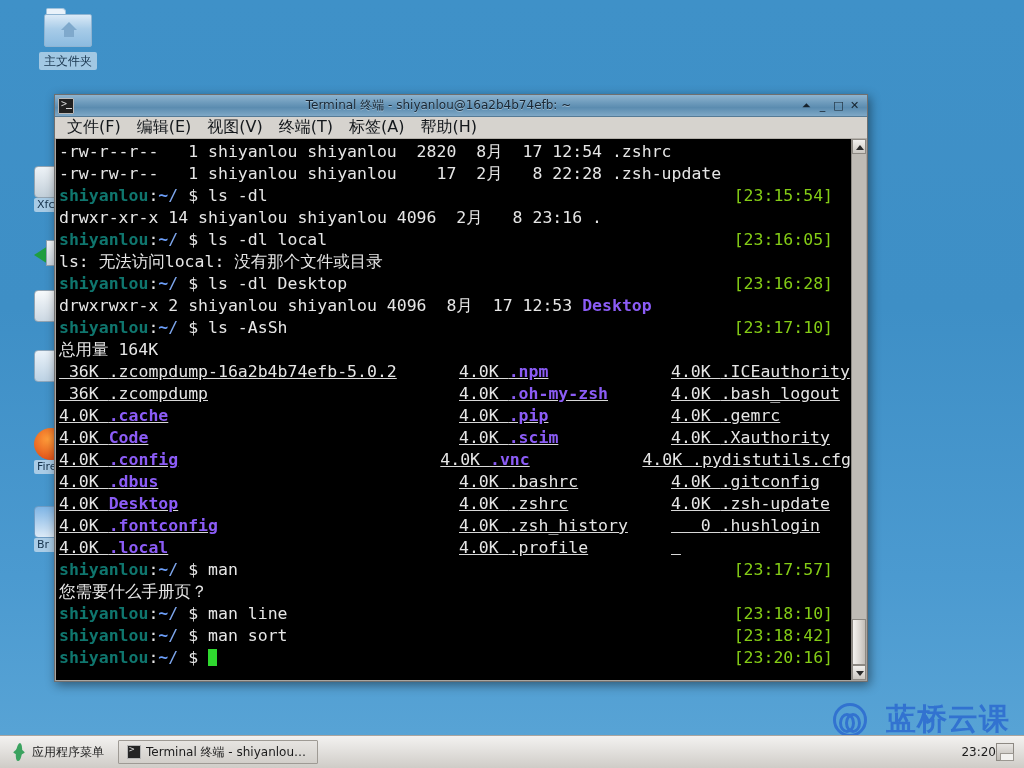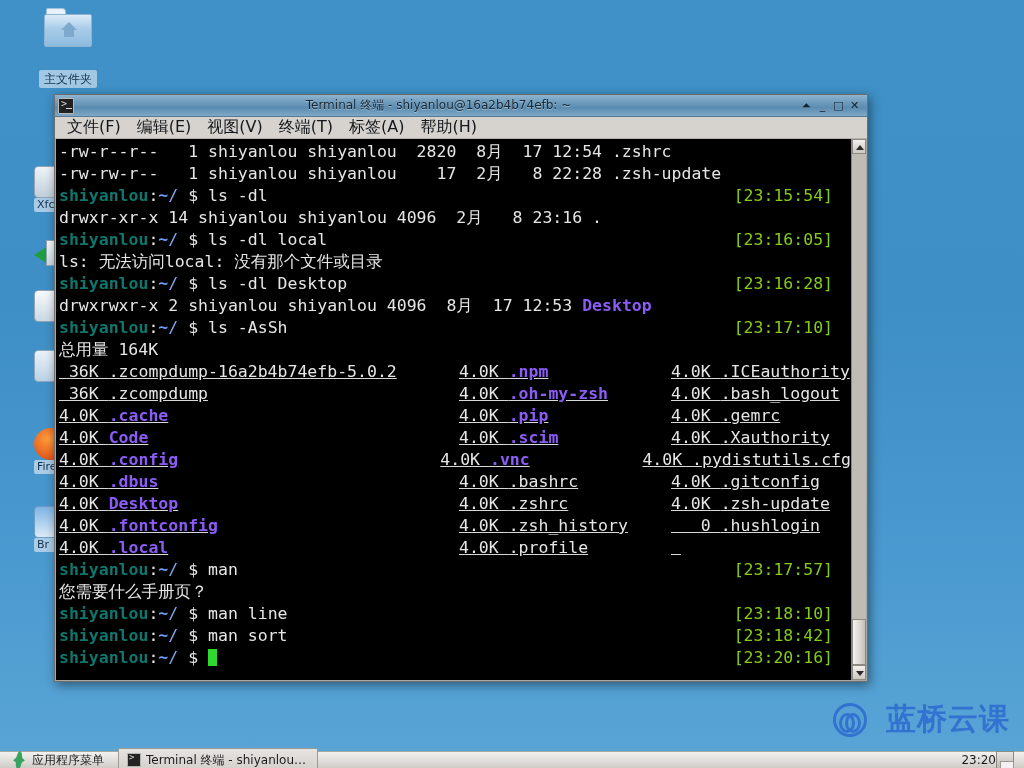--- a/index.html
+++ b/index.html
@@ -14,21 +14,21 @@
 
   
   #desktop-icons { position: absolute; left: 0; top: 0; width: 130px; }
   .desk-icon {
     width: 120px; margin: 8px 0 0 8px;
     display: flex; flex-direction: column; align-items: center;
     cursor: default;
   }
   .desk-icon .glyph { width: 48px; height: 44px; position: relative; }
   .desk-icon .label {
-    margin-top: 18px; font-size: 12px; color: #ffffff;
+    margin-top: 0; font-size: 12px; color: #ffffff;
     background: rgba(190,215,235,.78); color:#17334c;
     padding: 1px 5px; border-radius: 2px; line-height: 16px;
     text-align:center; white-space: nowrap;
   }
   
   .folder { width:48px; height:40px; position:relative; }
   .folder .tab {
     position:absolute; left:2px; top:0; width:20px; height:7px;
     background:#e9f2fa; border:1px solid #9fc2dc; border-bottom:none;
     border-radius:2px 4px 0 0;
@@ -148,21 +148,21 @@
     position:absolute; left:0; bottom:0; width:100%; height:46px;
     background: linear-gradient(90deg,#f5f3f0,#d9d5d0 60%,#c2bdb7);
     border:1px solid #8d8983;
   }
 
   
   #taskbar {
     position:absolute; left:0; bottom:0; width:1024px; height:14px;
     background: linear-gradient(180deg,#f3f2f0 0%, #e3e1de 45%, #cfccc7 100%);
     border-top:1px solid #a9a5a0;
-    display:flex; align-items:center; padding:8px 4px;
+    display:flex; align-items:center; padding:16px 4px;
   }
   #app-menu { display:flex; align-items:center; gap:6px; padding:2px 8px; cursor:default; }
   #app-menu .mouse-logo {
     width:14px; height:18px; position:relative;
   }
   #app-menu .mouse-logo::before {
     content:""; position:absolute; left:4px; top:0; width:6px; height:18px;
     background:#3aa25f; border-radius:50% 50% 45% 45%;
     transform: skewX(-6deg);
   }

